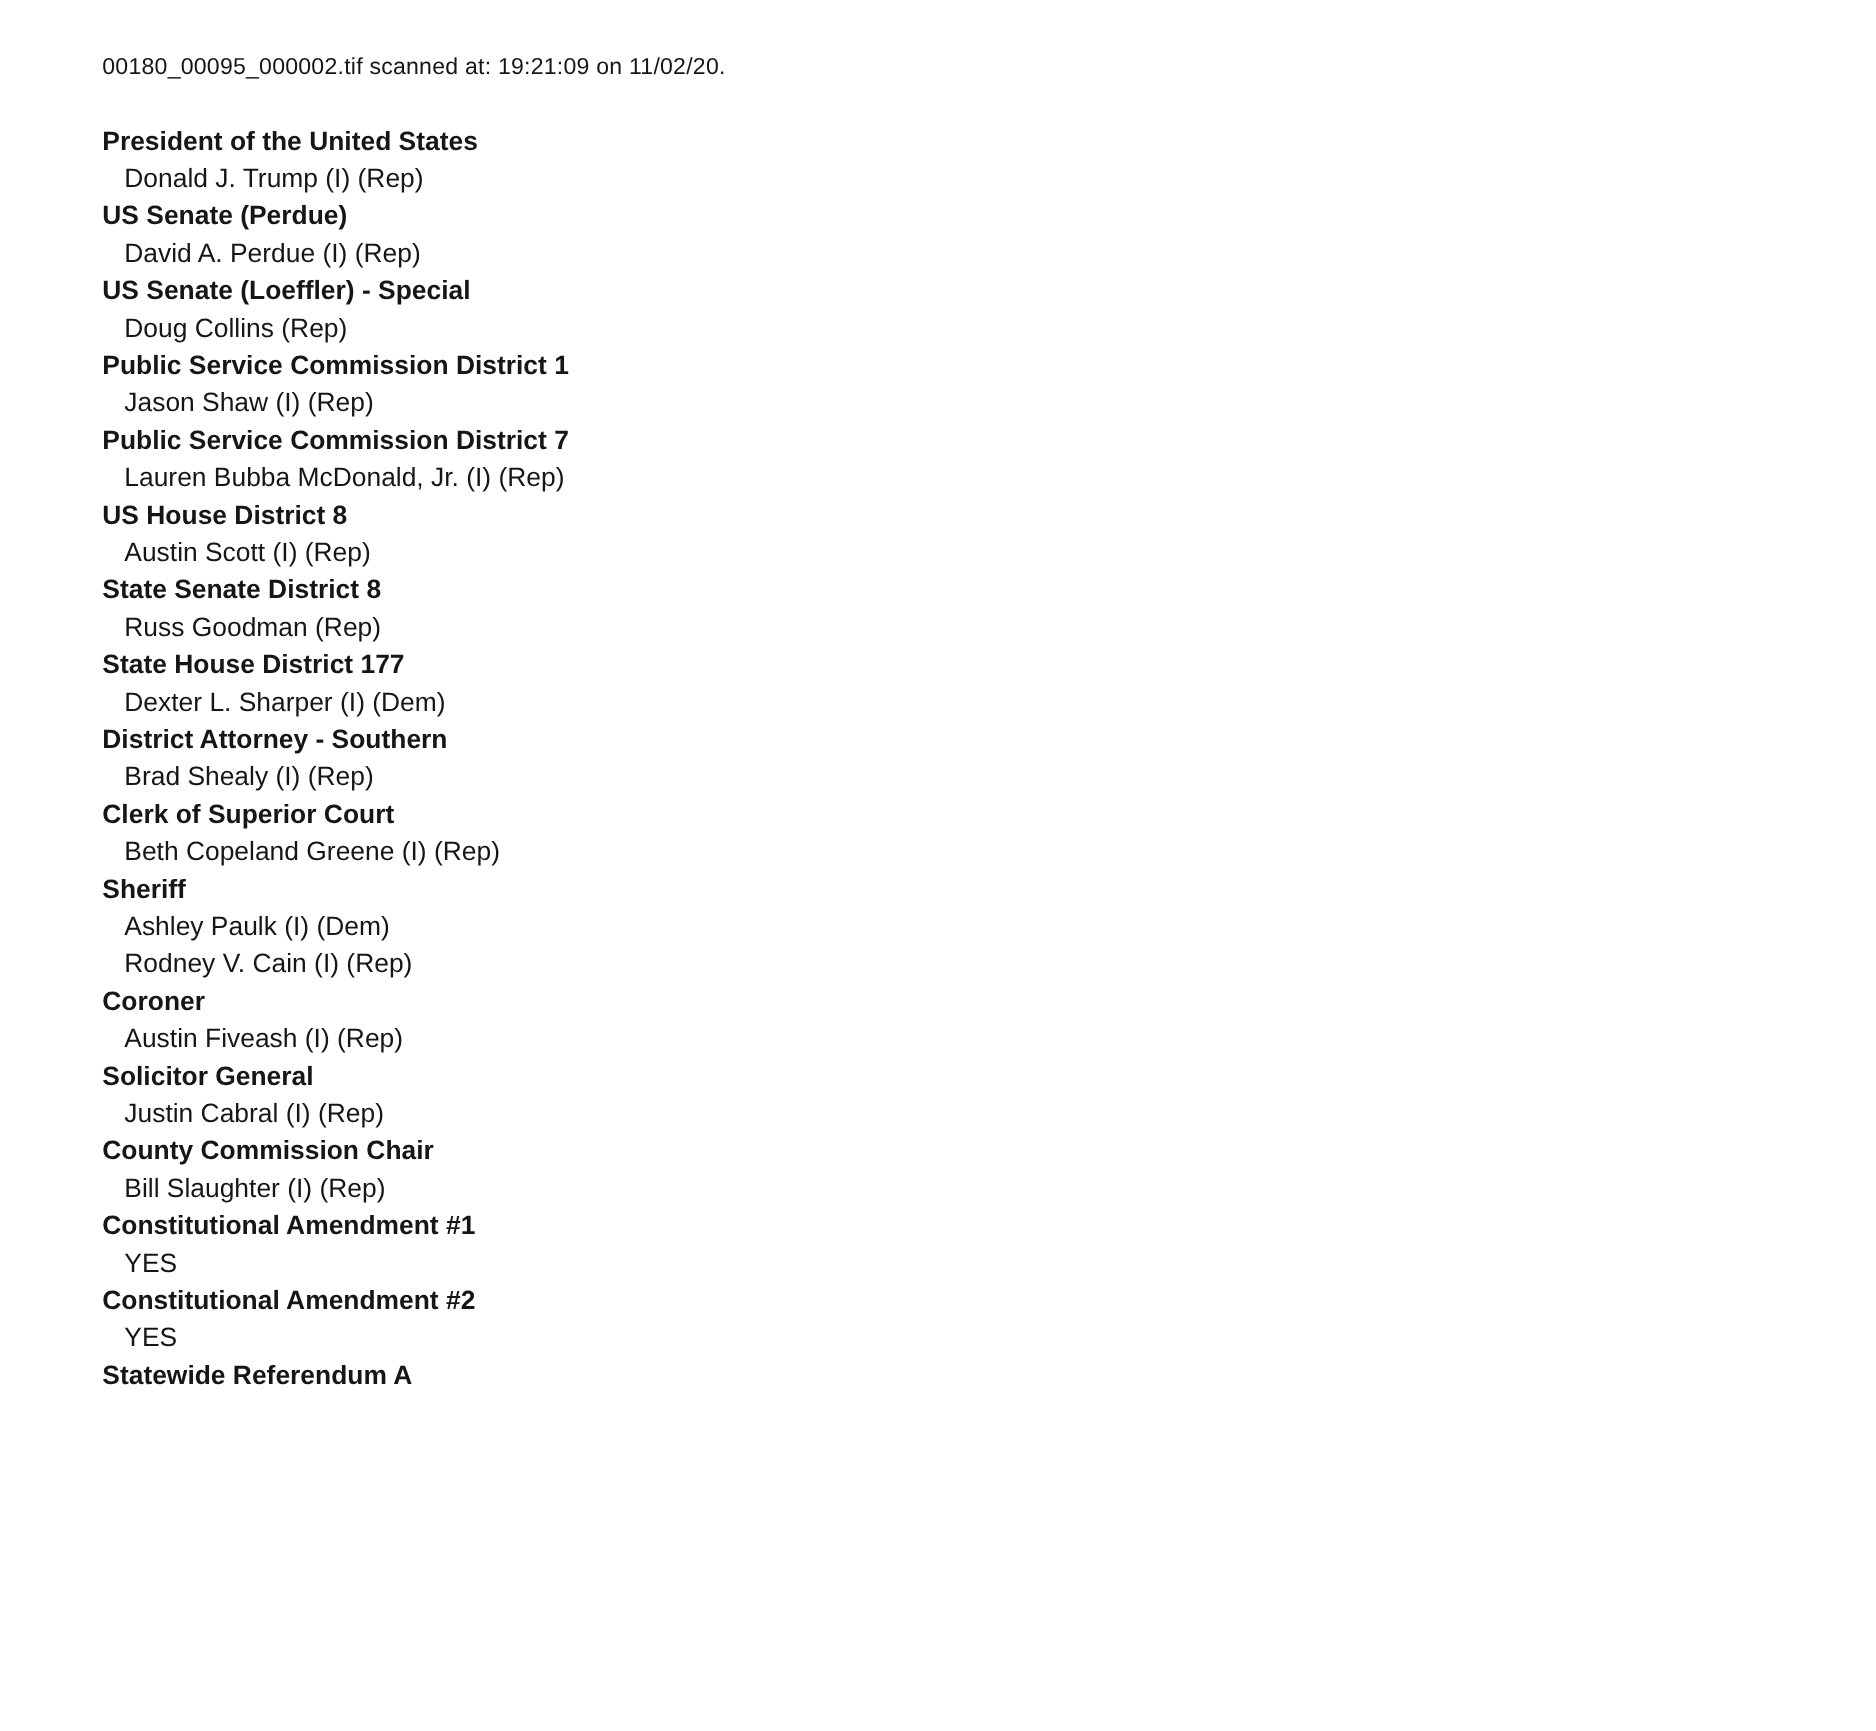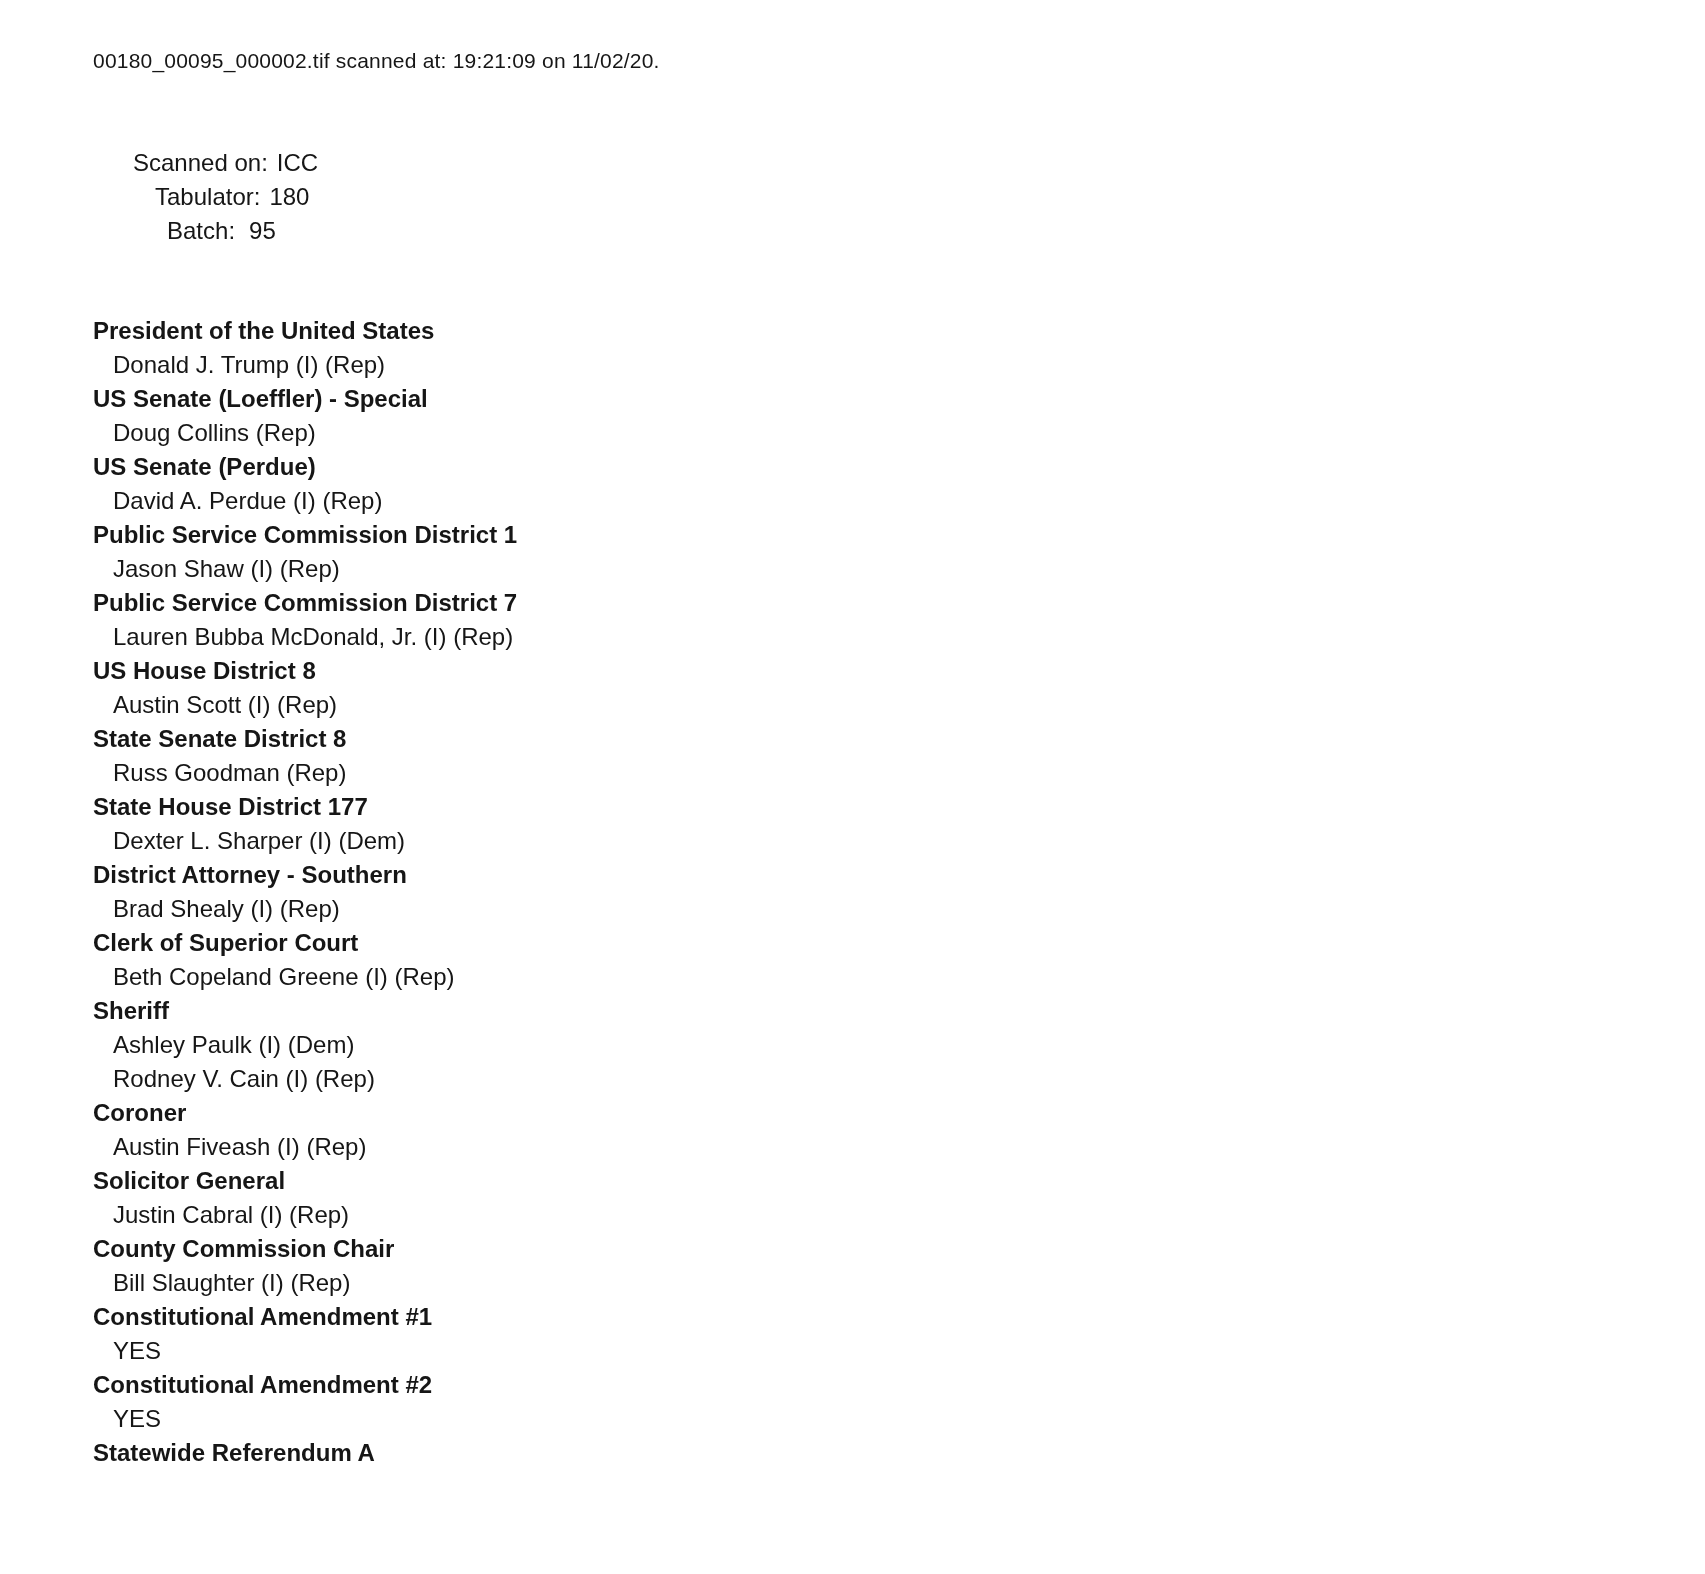--- a/index.html
+++ b/index.html
@@ -59,41 +59,36 @@
   }
 </style>
 </head>
 <body>
 
 <div class="page">
 
   <div class="scan-line">00180_00095_000002.tif scanned at: 19:21:09 on 11/02/20.</div>
 
   <div class="meta-block">
-    <div class="meta-row">
-      <span class="meta-seg"><span>Scanned on:</span><span class="val-gap">ICC</span></span>
-      <span class="meta-seg seg-gap-md"><span>Tabulator:</span><span class="val-gap">180</span></span>
-      <span class="meta-seg seg-gap-lg"><span>Batch:</span><span class="val-gap-wide">95</span></span>
-    </div>
   </div>
 
   <div class="contest-list">
   <div class="contest">
     <div class="contest-office">President of the United States</div>
     <div class="contest-selection">Donald J. Trump (I) (Rep)</div>
   </div>
 
   <div class="contest">
-    <div class="contest-office">US Senate (Loeffler) - Special</div>
-    <div class="contest-selection">Doug Collins (Rep)</div>
+    <div class="contest-office">US Senate (Perdue)</div>
+    <div class="contest-selection">David A. Perdue (I) (Rep)</div>
   </div>
 
   <div class="contest">
-    <div class="contest-office">US Senate (Perdue)</div>
-    <div class="contest-selection">David A. Perdue (I) (Rep)</div>
+    <div class="contest-office">US Senate (Loeffler) - Special</div>
+    <div class="contest-selection">Doug Collins (Rep)</div>
   </div>
 
   <div class="contest">
     <div class="contest-office">Public Service Commission District 1</div>
     <div class="contest-selection">Jason Shaw (I) (Rep)</div>
   </div>
 
   <div class="contest">
     <div class="contest-office">Public Service Commission District 7</div>
     <div class="contest-selection">Lauren Bubba McDonald, Jr. (I) (Rep)</div>

